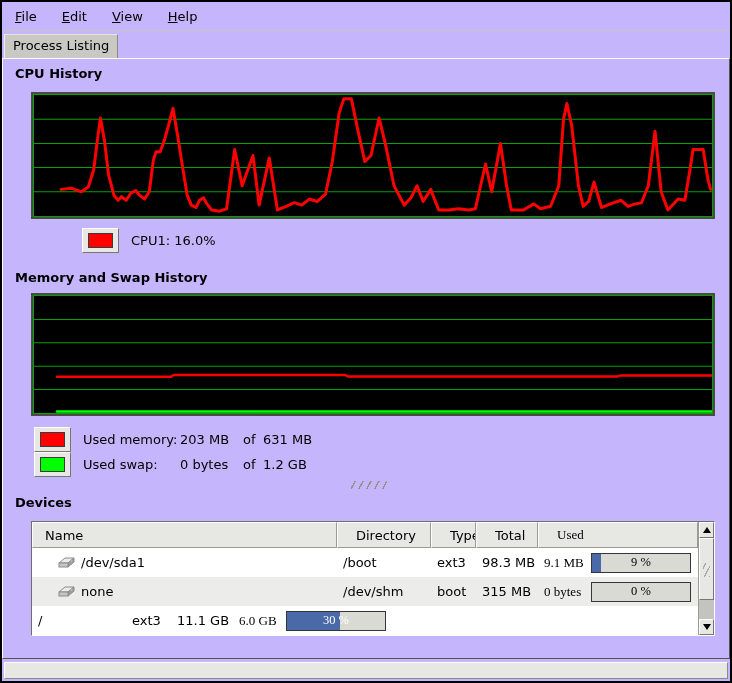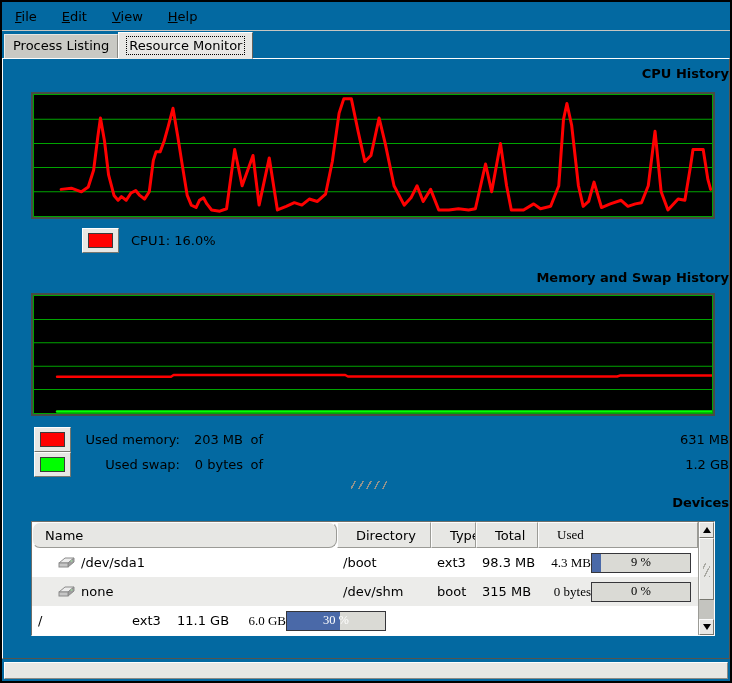--- a/index.html
+++ b/index.html
@@ -1,20 +1,20 @@
 <!DOCTYPE html>
 <html><head>
 <meta charset="utf-8">
 <style>
   html,body{margin:0;padding:0;background:#9a9a9a;}
   *{box-sizing:border-box;}
   .window{
     width:732px;height:683px;
     border:2px solid #000;
-    background:#0369a1;
+    background:#c4b5fd;
     font-family:"DejaVu Sans","Liberation Sans",sans-serif;
     font-size:13px;color:#000;
     display:flex;flex-direction:column;
     position:relative;overflow:hidden;
   }
   
   .menubar{height:29px;display:flex;align-items:center;padding:0 4px;
     border-bottom:1px solid #c6c6c1;flex:0 0 auto;}
   .menu-item{padding:3px 9px;margin-right:7px;cursor:default;}
   .menu-item .mn{text-decoration:underline;}
@@ -27,21 +27,21 @@
     border-bottom:none;
   }
   .tab-active{
     height:27px;background:#e7e7e4;
     border:1px solid;border-color:#fdfdfd #62625d #e7e7e4 #fdfdfd;
     margin-bottom:-1px;padding-top:5px;
   }
   .tab-active .focus{outline:1px dotted #000;padding:1px 2px;}
   
   .panel{flex:1 1 auto;border:1px solid;border-color:#fdfdfd #55554f #55554f #fdfdfd;
-    margin:0;position:relative;overflow:hidden;text-align:right;}
+    margin:0;position:relative;overflow:hidden;}
   .section-title{font-weight:bold;margin:6px 0 0 12px;line-height:17px;}
   .mt16{margin-top:16px;} .mt5{margin-top:5px;}
   .graph-outer{margin:10px 14px 0 28px;border:2px solid #4a4a46;}
   .graph-outer2{margin-top:7px;}
   .graph{position:relative;background:#000;border:1px solid #00a400;}
   .graph-cpu{height:123px;}
   .graph-mem{height:119px;}
   
   .legend-row{display:flex;align-items:center;margin:9px 0 0 31px;height:25px;padding-left:48px;}
   .swatch{width:37px;height:25px;background:#e7e7e4;flex:0 0 auto;
@@ -54,21 +54,21 @@
   
   .grip{margin:4px 0 0 348px;width:36px;height:8px;
     background:repeating-linear-gradient(118deg,transparent 0 3px,#93938c 3px 4.4px,transparent 4.4px 7px);}
   
   .table-wrap{margin:10px 14px 0 28px;height:115px;display:flex;
     border:1px solid;border-color:#6f6f6a #fdfdfd #fdfdfd #6f6f6a;background:#fff;}
   .table-main{flex:1 1 auto;display:flex;flex-direction:column;overflow:hidden;}
   .thead{display:flex;flex:0 0 26px;}
   .th{background:#e7e7e4;border:1px solid;border-color:#fdfdfd #9b9b96 #9b9b96 #fdfdfd;
     display:flex;align-items:center;padding-left:18px;cursor:default;overflow:hidden;}
-  .c-name{width:305px;flex:1 1 auto;border-radius:8px;}
+  .c-name{width:305px;flex:1 1 auto;}
   .c-dir{width:94px;flex:0 0 94px;}
   .c-type{width:45px;flex:0 0 45px;}
   .c-total{width:62px;flex:0 0 62px;}
   .c-used{width:160px;flex:0 0 160px;font-family:Liberation Serif, serif;}
   .th.c-name{padding-left:12px;}
   .trow{display:flex;flex:0 0 29px;align-items:center;background:#fff;}
   .trow.alt{background:#ececea;}
   .td{display:flex;align-items:center;padding-left:6px;overflow:hidden;white-space:nowrap;}
   .td.c-name{padding-left:24px;}
   .disk-icon{margin-right:5px;flex:0 0 auto;}
@@ -104,21 +104,20 @@
 
   <div class="menubar">
     <span class="menu-item"><span class="mn">F</span><span>ile</span></span>
     <span class="menu-item"><span class="mn">E</span><span>dit</span></span>
     <span class="menu-item"><span class="mn">V</span><span>iew</span></span>
     <span class="menu-item"><span class="mn">H</span><span>elp</span></span>
   </div>
 
   <div class="tabrow">
     <div class="tab tab-inactive"><span>Process Listing</span></div>
-    <div class="tab tab-active"><span class="focus">Resource Monitor</span></div>
   </div>
 
   <div class="panel">
 
     <div class="section-title">CPU History</div>
     <div class="graph-outer">
       <div class="graph graph-cpu">
           <svg viewBox="0 0 100 100" preserveAspectRatio="none" style="position: absolute; inset: 0px; width: 100%; height: 100%; display: block;">
             <line x1="0" x2="100" y1="80" y2="80" stroke="#00a400" stroke-width="1" vector-effect="non-scaling-stroke"></line>
             <line x1="0" x2="100" y1="60" y2="60" stroke="#00a400" stroke-width="1" vector-effect="non-scaling-stroke"></line>
@@ -195,21 +194,21 @@
               <polygon points="12,8 18,3 18,7 12,12" fill="#9f9f9f" stroke="#8a8a8a" stroke-width="1"></polygon>
               <rect x="3" y="8" width="9" height="4" fill="#c6c6c6" stroke="#8a8a8a" stroke-width="1"></rect>
               <circle cx="15.5" cy="6" r="1" fill="#9fce9f"></circle>
             </svg>
             <span>/dev/sda1</span>
           </div>
           <div class="td c-dir">/boot</div>
           <div class="td c-type">ext3</div>
           <div class="td c-total">98.3 MB</div>
           <div class="td c-used">
-            <span class="used-text">4.3 MB</span>
+            <span class="used-text">9.1 MB</span>
             <span class="pbar">
               <span class="pfill" style="width: 9%; background: rgb(74, 105, 168);"></span>
               <span class="ptext" style="color: rgb(0, 0, 0);">9 %</span>
             </span>
           </div>
         </div>
 
         <div class="trow alt">
           <div class="td c-name">
             <svg class="disk-icon" width="20" height="15" viewBox="0 0 20 15">

